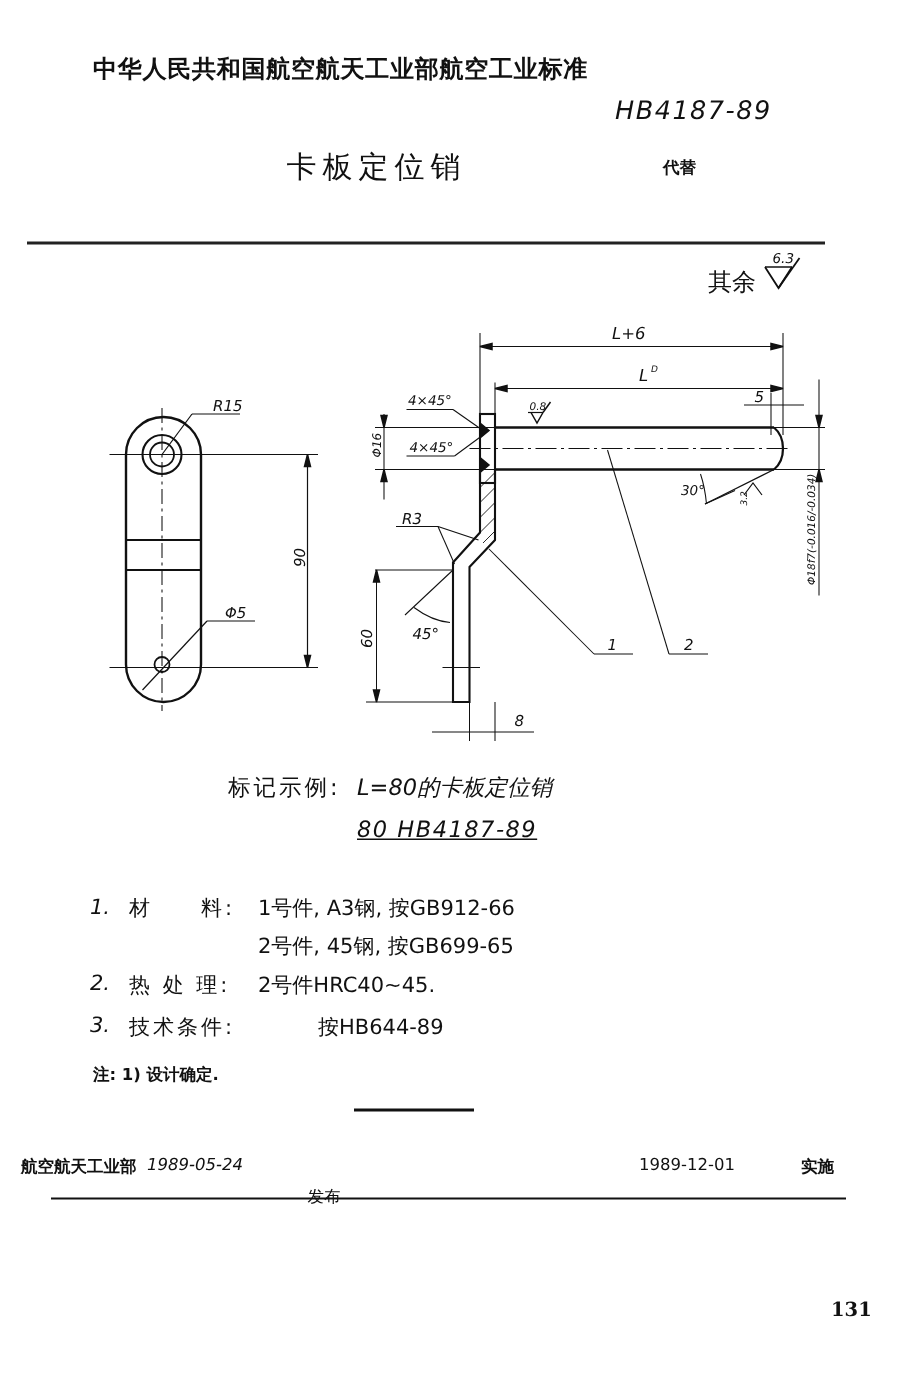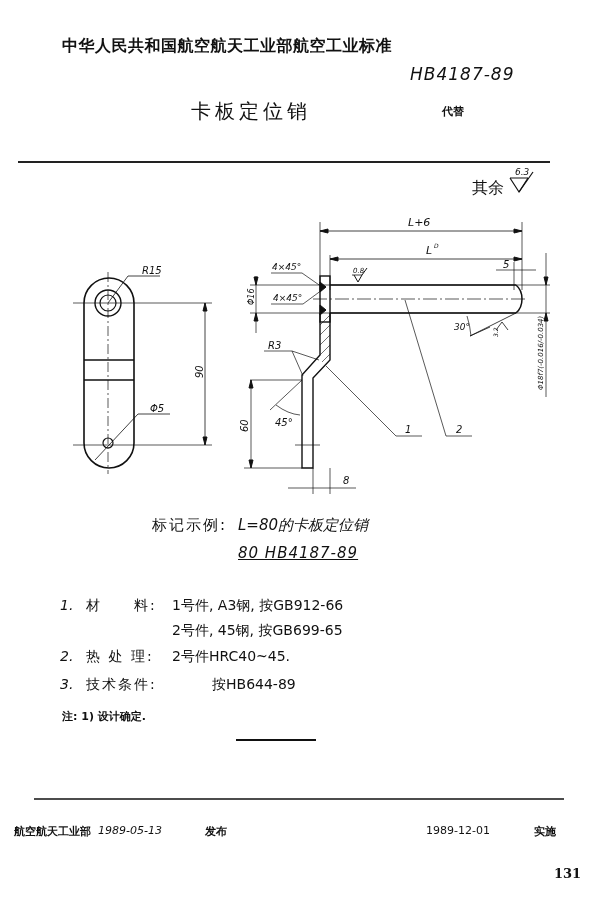--- a/index.html
+++ b/index.html
@@ -13,21 +13,21 @@
   .rough { left:472px; top:178px; font-size:16px; font-family:"DejaVu Serif", serif; }
   svg.drawing { position:absolute; left:0; top:0; }
   svg text { font-family:"DejaVu Sans", sans-serif; font-style:italic; fill:#111; }
   .mark { font-size:15px; }
   .mark-label { left:152px; top:516px; letter-spacing:2px; }
   .mark-val { left:238px; top:516px; font-style:italic; }
   .mark-val2 { left:238px; top:544px; font-style:italic; letter-spacing:1px;text-decoration:underline; }
   .req { font-size:14px; }
   .req-num { font-style:italic; }
   .note { font-size:11px; font-weight:bold; left:62px; top:709px;text-align:center; }
-  .footer { font-size:11px; top:824px; }
+  .footer { font-size:11px; top:770px; }
   .pg { font-size:13px; font-weight:bold; left:554px; top:866px; font-family:"DejaVu Serif", serif; }
 </style>
 </head>
 <body>
 
 <div class="abs hdr-org">中华人民共和国航空航天工业部航空工业标准</div>
 <div class="abs hdr-code">HB4187-89</div>
 <div class="abs hdr-title">卡板定位销</div>
 <div class="abs hdr-replace">代替</div>
 <div class="rule" style="left:18px; top:161px; width:532px;"></div>
@@ -186,18 +186,18 @@
 <div class="abs req" style="left:86px; top:648px; letter-spacing:2px;">热 处 理:</div>
 <div class="abs req" style="left:172px; top:648px;">2号件HRC40~45.</div>
 
 <div class="abs req req-num" style="left:60px; top:676px;">3.</div>
 <div class="abs req" style="left:86px; top:676px; letter-spacing:2px;">技术条件:</div>
 <div class="abs req" style="left:172px; top:676px;margin-left:40px;">按HB644-89</div>
 
 <div class="abs note">注: 1) 设计确定.</div>
 
 <div class="abs footer" style="left:14px; font-weight:bold;">航空航天工业部</div>
-<div class="abs footer" style="left:98px; font-style:italic;">1989-05-13</div>
-<div class="abs footer" style="left:205px; font-weight:bold;">发布</div>
+<div class="abs footer" style="left:98px; font-style:italic;">1989-05-24</div>
+<div class="abs footer" style="left:205px; font-weight:normal;margin-top:20px;">发布</div>
 <div class="abs footer" style="left:426px; text-align:center;">1989-12-01</div>
 <div class="abs footer" style="left:534px; font-weight:bold;">实施</div>
 
 <div class="abs pg">131</div>
 
 </body></html>

